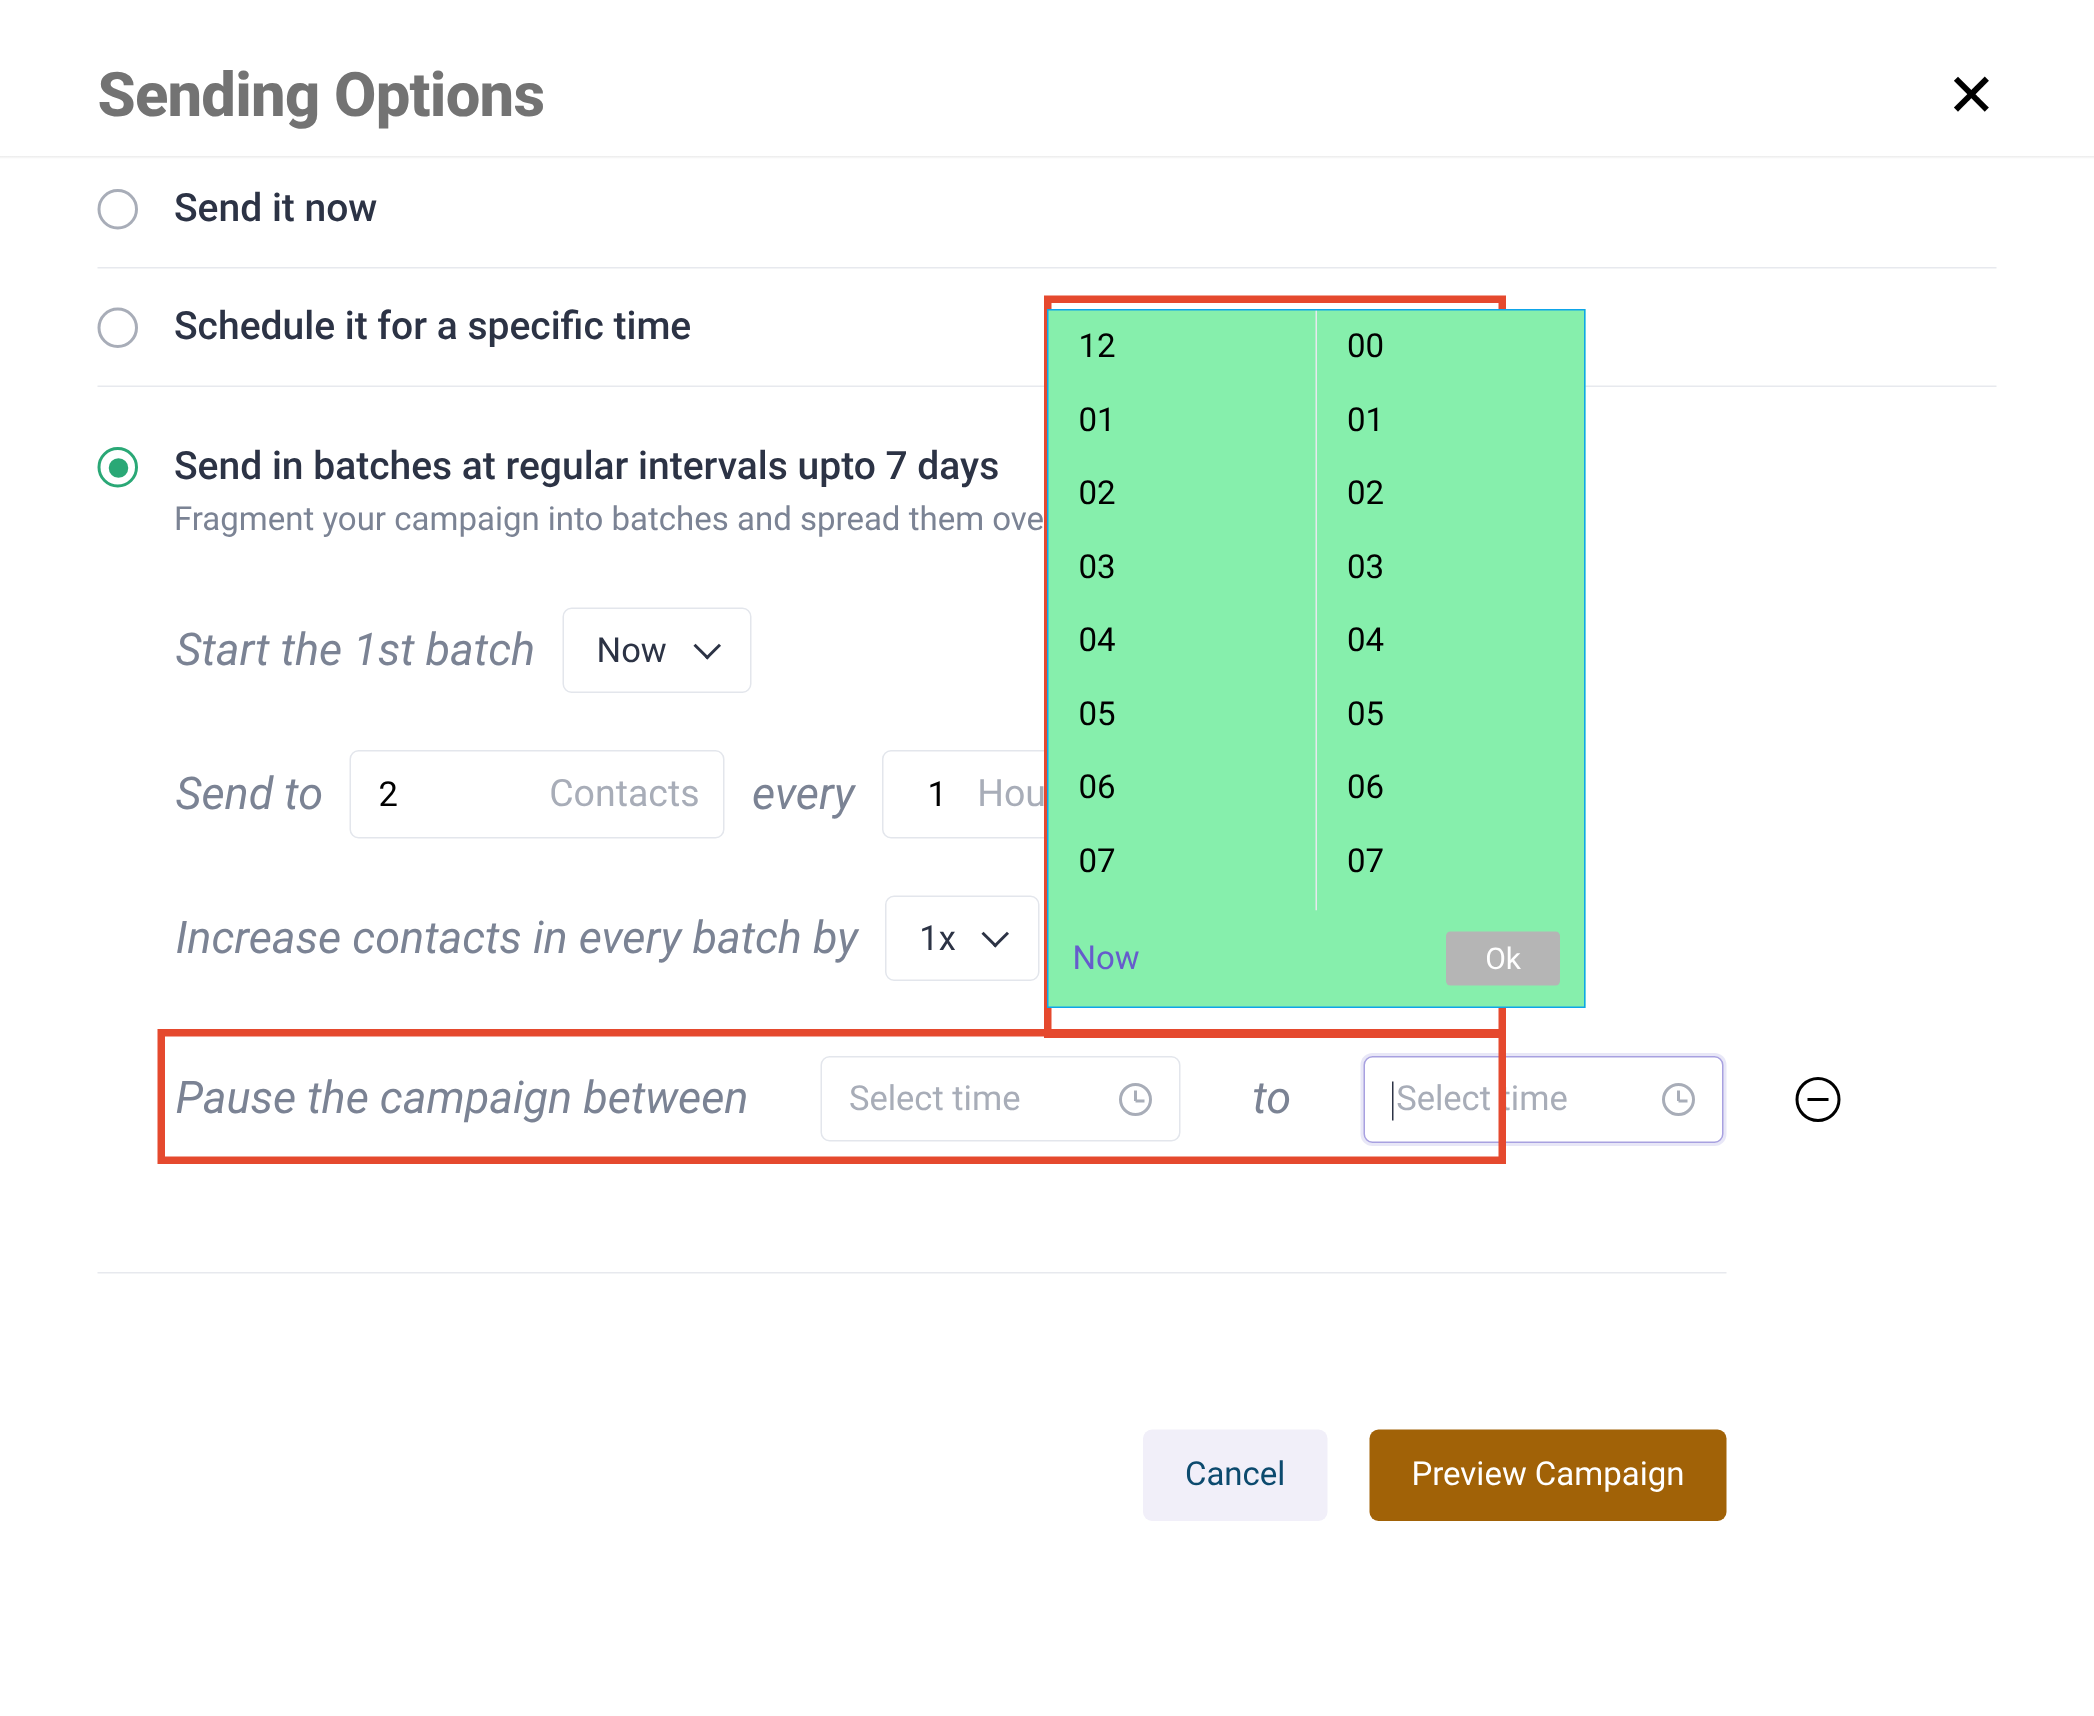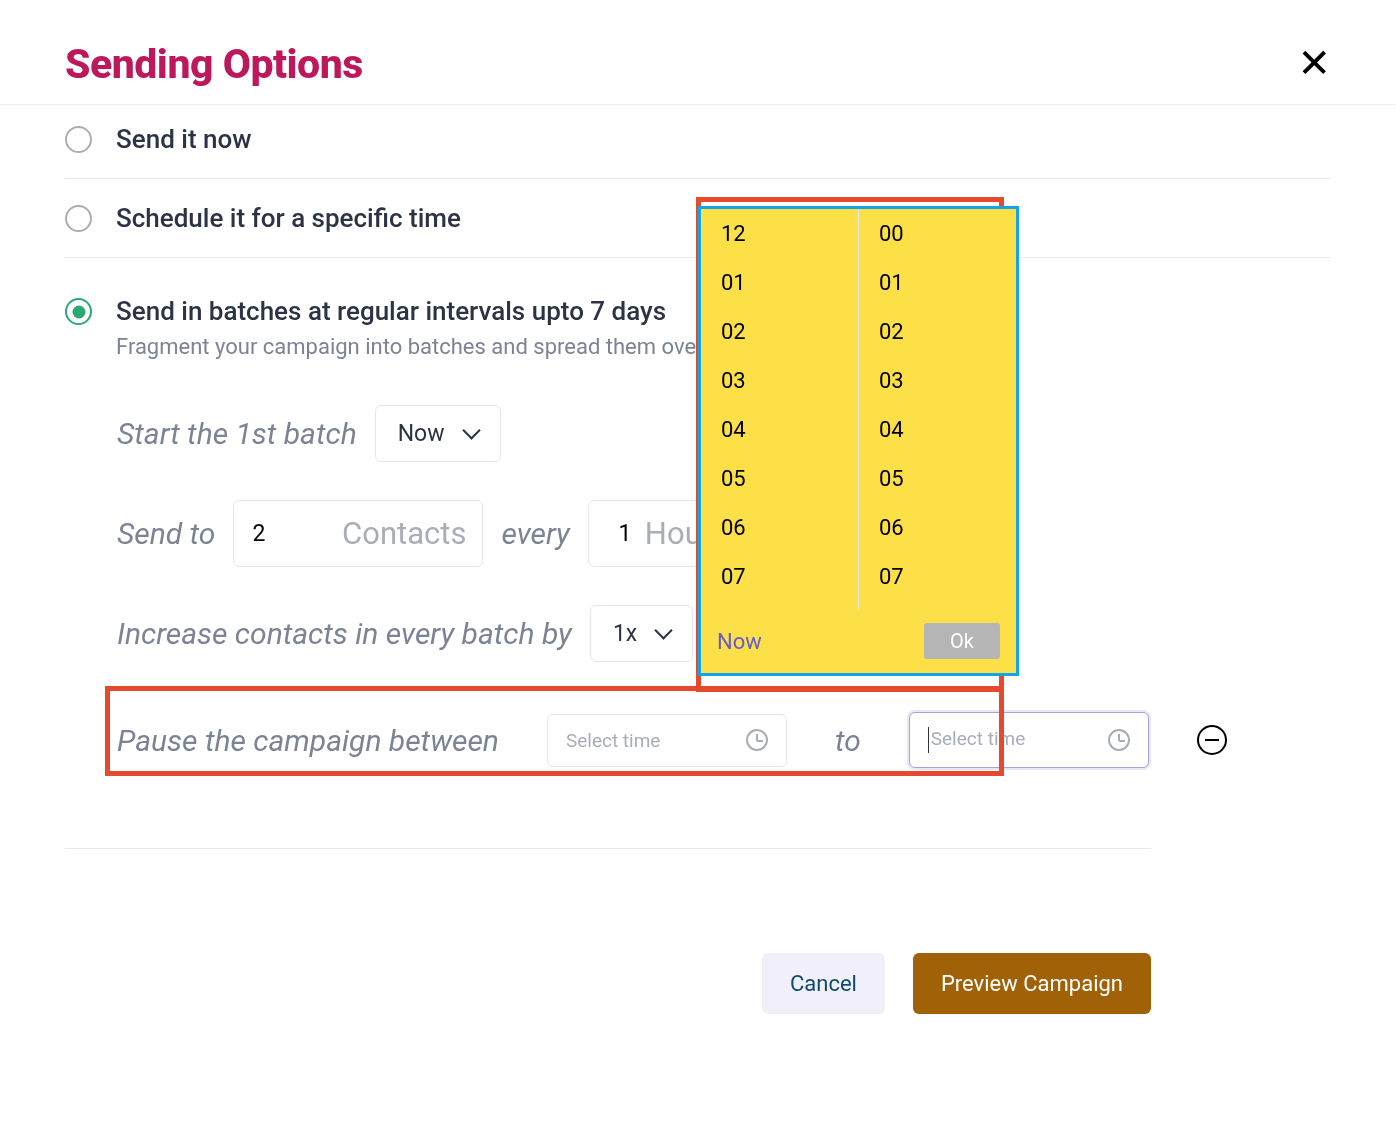--- a/index.html
+++ b/index.html
@@ -18,21 +18,21 @@
   }
   .modal-header {
     display: flex;
     justify-content: space-between;
     align-items: center;
     margin-bottom: 20px;
   }
   .modal-title {
     font-size: 41px;
     font-weight: 800;
-    color: #be185d;
+    color: #737373;
     letter-spacing: -0.5px;
   }
   .close-x {
     font-size: 40px;
     font-weight: 300;
     color: #000;
     cursor: pointer;
     line-height: 1;
   }
   .header-shadow {
@@ -134,21 +134,21 @@
   }
   .num-input input {
     border: none;
     outline: none;
     font-size: 23px;
     width: 60px;
     font-family: inherit;
   }
   .unit-text {
     color: #a8adb8;
-    font-size: 31px;
+    font-size: 25px;
   }
   .small-num {
     border: 1px solid #e3e6ec;
     border-radius: 6px;
     padding: 14px 16px;
     width: 135px;
     display: flex;
     align-items: center;
     justify-content: space-between;
   }
@@ -186,21 +186,21 @@
     align-items: center;
     justify-content: space-between;
     background: #fff;
   }
   .time-input.active {
     border: 1px solid #a8a1e0;
     box-shadow: 0 0 0 2px rgba(102,92,204,0.15);
   }
   .time-placeholder {
     color: #a8adb8;
-    font-size: 19px;
+    font-size: 23px;
   }
   .clock-icon {
     width: 22px;
     height: 22px;
     border: 2px solid #a8adb8;
     border-radius: 50%;
     position: relative;
     flex-shrink: 0;
   }
   .clock-icon::after {
@@ -224,23 +224,23 @@
   .highlight-box {
     position: absolute;
     border: 5px solid #e5492e;
     pointer-events: none;
     z-index: 5;
   }
   .time-picker {
     position: absolute;
     top: 206px;
     left: 698px;
-    width: 321px;
-    background: #fde047;
-    border: 3px solid #0ea5e9;
+    width: 359px;
+    background: #86efac;
+    border: 1px solid #0ea5e9;
     z-index: 10;
   }
   .time-cols {
     display: flex;
     height: 400px;
     overflow: hidden;
   }
   .time-col {
     flex: 1;
     border-right: 1px solid #e7e9ee;

